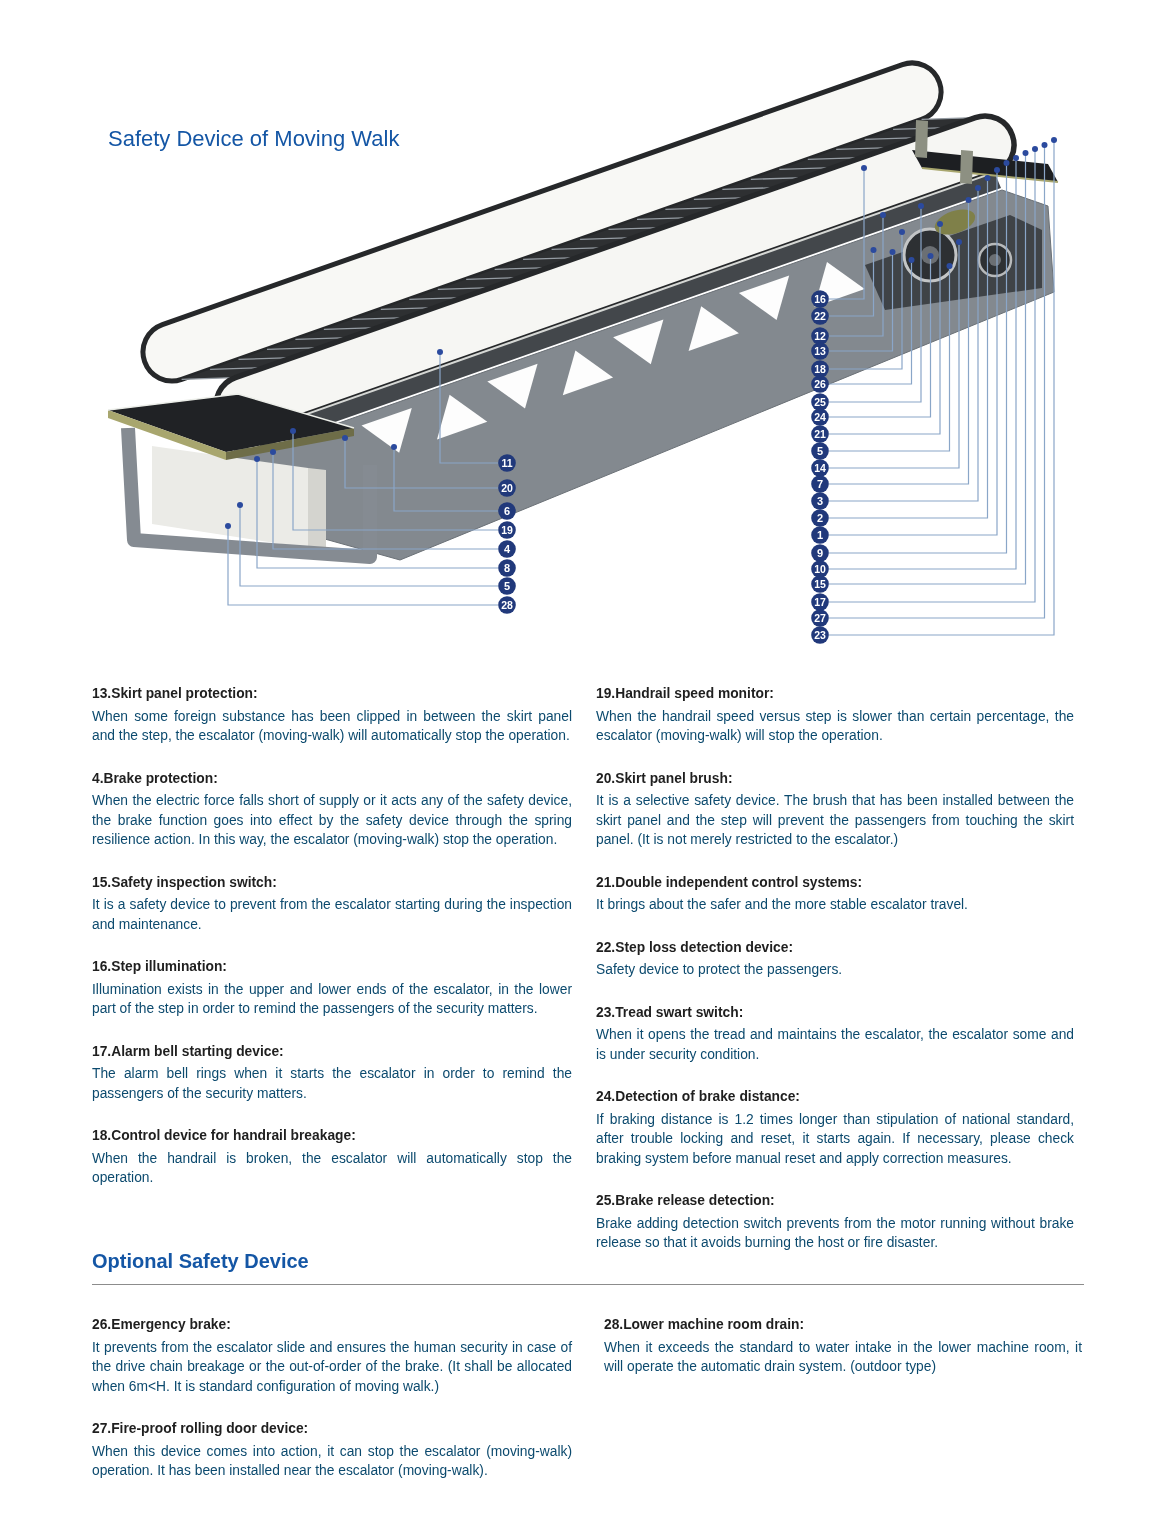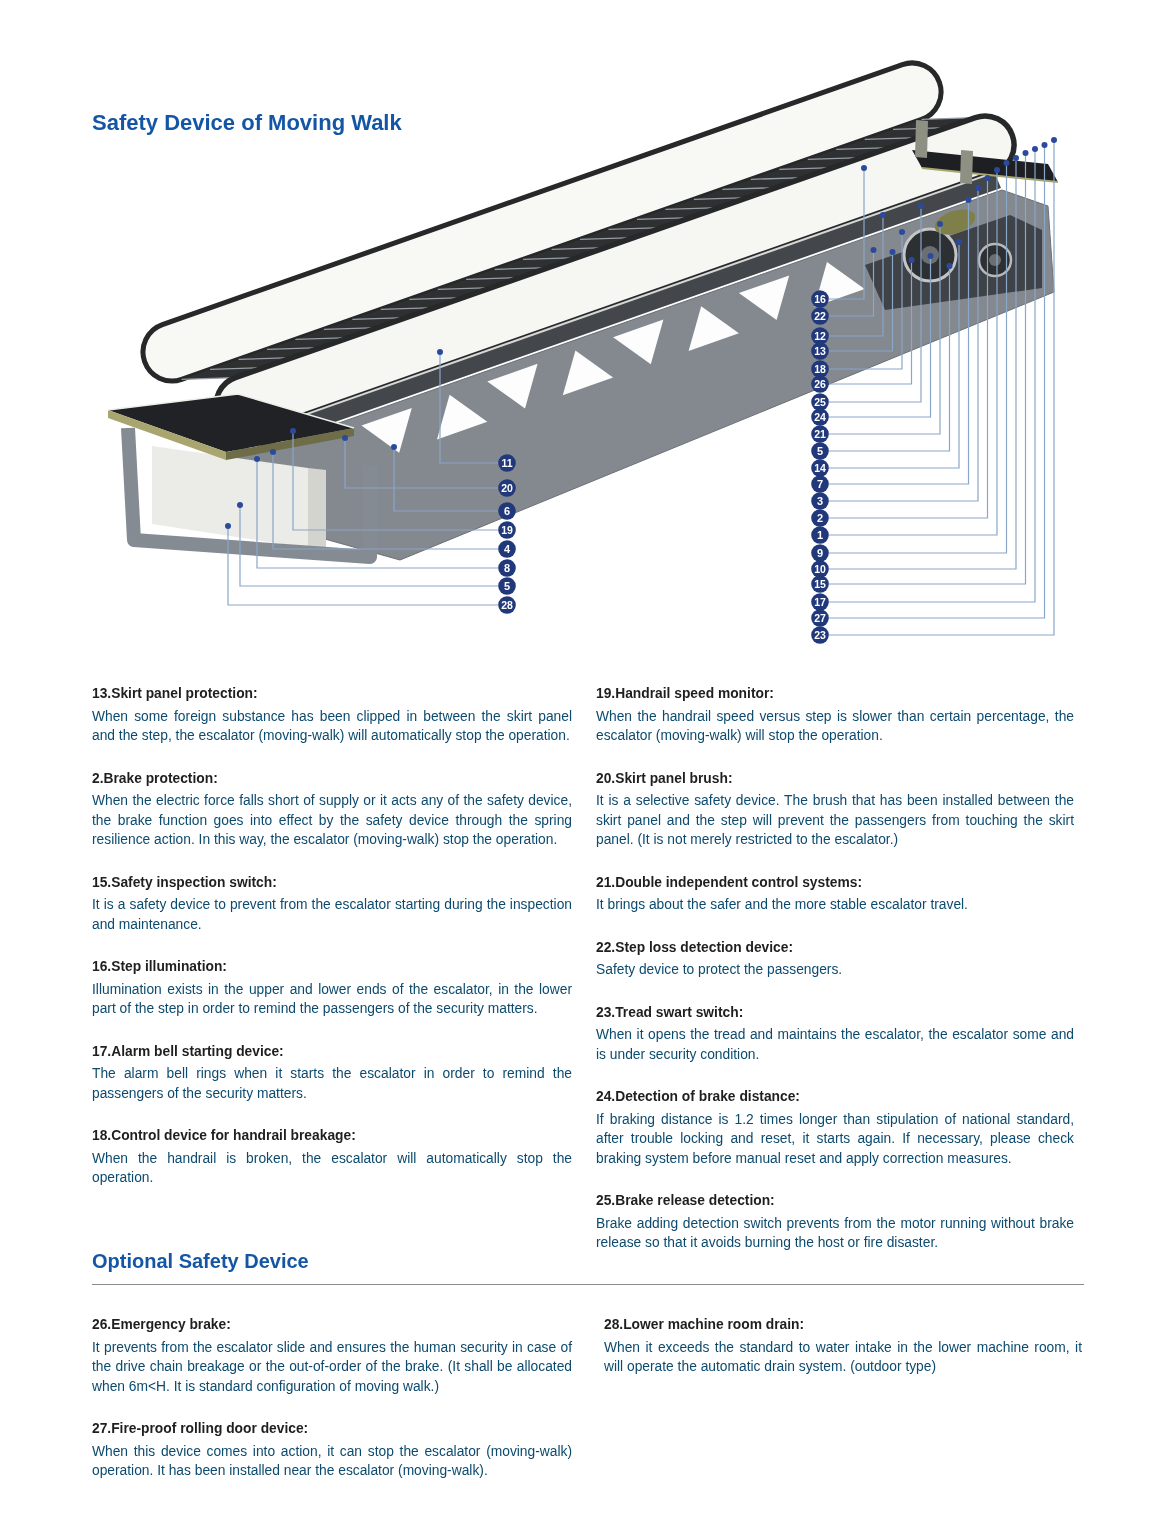--- a/index.html
+++ b/index.html
@@ -8,24 +8,24 @@
     width:1173px;
     height:1515px;
     background:#ffffff;
     font-family:"Liberation Sans",sans-serif;
     overflow:hidden;
   }
   .page-title{
     position:absolute;
     left:92px;
     top:110px;
-    margin:0;
+    margin:16px;
     font-size:22px;
     line-height:26px;
-    font-weight:bold;
+    font-weight:normal;
     color:#1456a5;
   }
   .diagram{
     position:absolute;
     left:0;
     top:0;
     width:1173px;
     height:670px;
   }
   .cols{
@@ -335,21 +335,21 @@
       </g>
   </svg>
 
   <div class="cols main-cols">
     <div class="col" id="col-left">
         <div class="section">
           <h3>13.Skirt panel protection:</h3>
           <p>When some foreign substance has been clipped in between the skirt panel and the step, the escalator (moving-walk) will automatically stop the operation.</p>
         </div>
         <div class="section">
-          <h3>2.Brake protection:</h3>
+          <h3>4.Brake protection:</h3>
           <p>When the electric force falls short of supply or it acts any of the safety device, the brake function goes into effect by the safety device through the spring resilience action. In this way, the escalator (moving-walk) stop the operation.</p>
         </div>
         <div class="section">
           <h3>15.Safety inspection switch:</h3>
           <p>It is a safety device to prevent from the escalator starting during the inspection and maintenance.</p>
         </div>
         <div class="section">
           <h3>16.Step illumination:</h3>
           <p>Illumination exists in the upper and lower ends of the escalator, in the lower part of the step in order to remind the passengers of the security matters.</p>
         </div>

